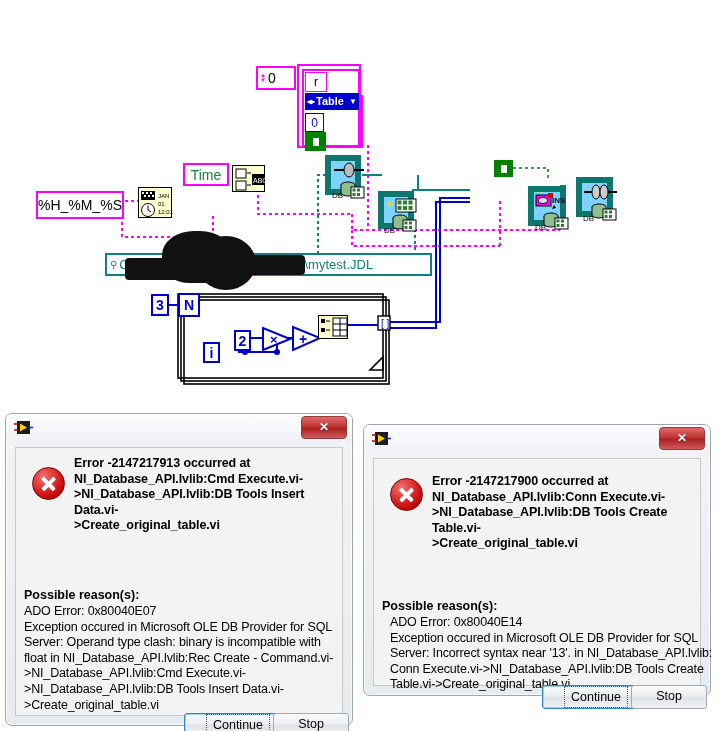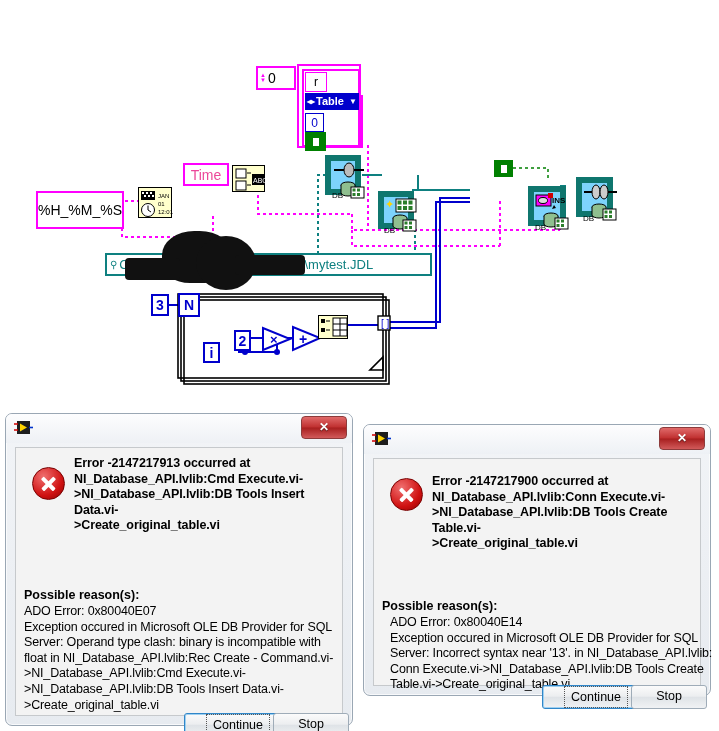--- a/index.html
+++ b/index.html
@@ -152,23 +152,23 @@
       <polygon points="263,328 263,350 290,339" fill="#fff" stroke="#0000CC" stroke-width="2"></polygon>
       <text x="270" y="344" font-size="13" fill="#0000CC" font-weight="bold" font-family="Liberation Sans">×</text>
     </g>
 
     <g>
       <polygon points="293,327 293,350 320,338 " fill="#fff" stroke="#0000CC" stroke-width="2"></polygon>
       <text x="299" y="344" font-size="14" fill="#0000CC" font-weight="bold" font-family="Liberation Sans">+</text>
     </g>
   </svg>
 
-  <div class="lv-node const-str" style="left:36px;top:191px;width:88px;height:38px;font-size:14px;color:#000;">%H_%M_%S</div>
-
-  <div class="lv-node const-str" style="left:183px;top:163px;width:46px;height:23px;font-size:14px;color:#ec4899;">Time</div>
+  <div class="lv-node const-str" style="left:36px;top:191px;width:88px;height:28px;font-size:14px;color:#000;">%H_%M_%S</div>
+
+  <div class="lv-node const-str" style="left:183px;top:163px;width:46px;height:23px;font-size:14px;color:#15803d;">Time</div>
 
   <div class="lv-node const-path" style="left:105px;top:253px;width:327px;height:23px;font-size:13px;">
     <span style="font-size:10px;margin-right:2px;">⚲</span>
     <span>C:\Users\m                    top\UDL Experiment\mytest.JDL</span>
   </div>
 
   <div class="lv-node const-num" style="left:151px;top:294px;width:18px;height:22px;font-size:14px;">3</div>
 
   <div class="lv-node const-num" style="left:178px;top:293px;width:22px;height:24px;font-size:14px;">N</div>
 

